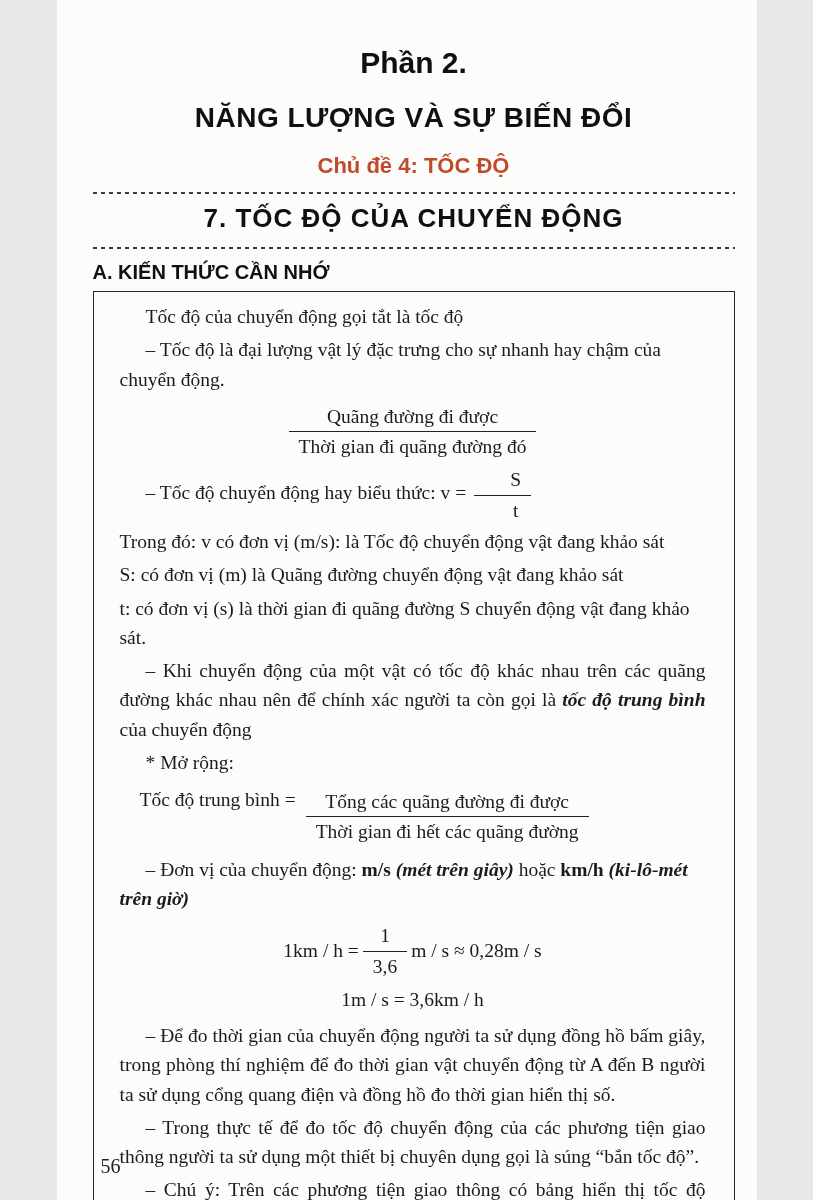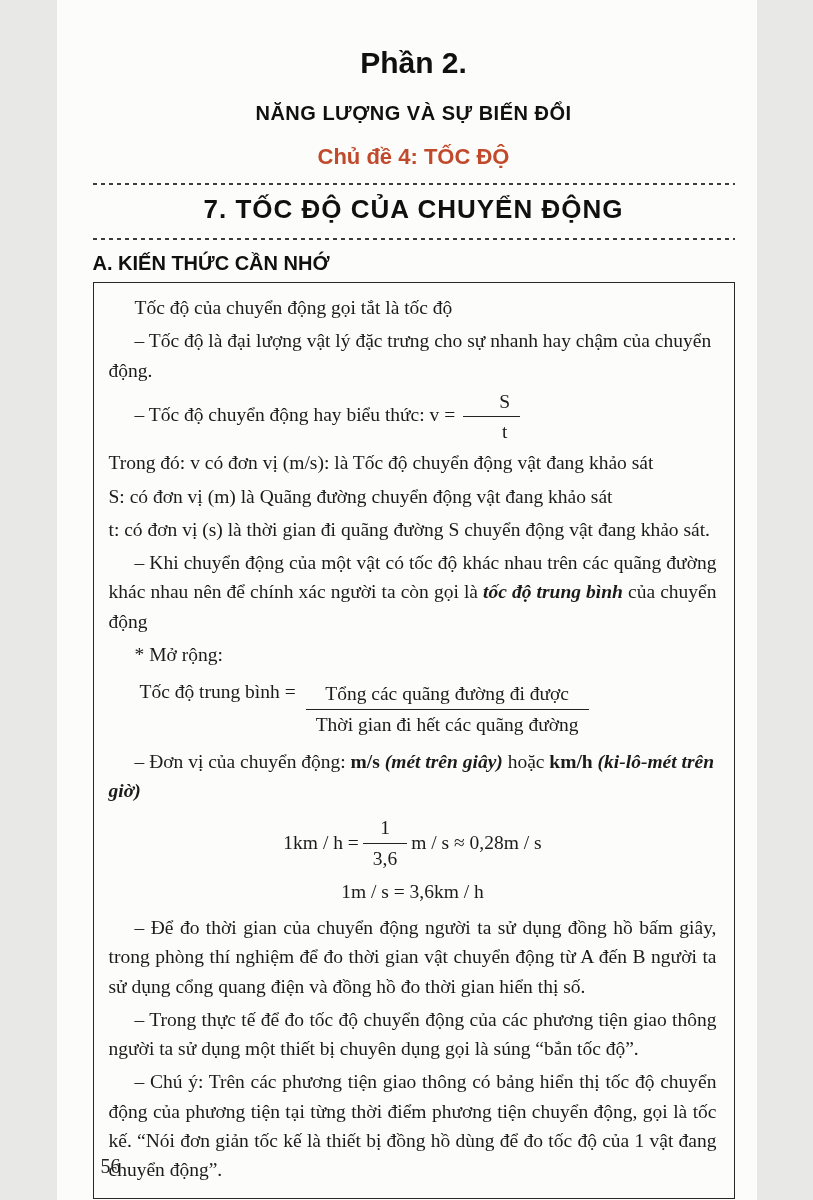--- a/index.html
+++ b/index.html
@@ -14,34 +14,34 @@
     font-family: "Liberation Serif", serif;
     color: #1b1b1b;
     padding: 34px 22px 0 36px;
   }
   .h-part, .h-main, .h-topic, .h-lesson, .h-section {
     font-family: "Liberation Sans", sans-serif;
     font-weight: 700;
     color: #101010;
   }
   .h-part   { font-size: 30px; text-align: center; margin: 12px 0 0; }
-  .h-main   { font-size: 20px; text-align: center; margin: 22px 0 0; letter-spacing: 0.5px; }
+  .h-main   { font-size: 28px; text-align: center; margin: 22px 0 0; letter-spacing: 0.5px; }
   .h-topic  { font-size: 22px; text-align: center; margin: 19px 0 0; }
   .dashed {
     height: 2px;
     margin-top: 13px;
     background-image: repeating-linear-gradient(90deg, #3c3c3c 0 4px, transparent 4px 8px);
   }
   .h-lesson { font-size: 26px; text-align: center; margin: 9px 0; letter-spacing: 1px; }
   .h-section { font-size: 20px; text-align: left; margin: 12px 0 7px; }
   .box {
     border: 1.6px solid #282828;
     padding: 6px 12px 10px 10px;
   }
-  .box p { margin: 4px 5px; font-size: 19.5px; line-height: 1.5; }
+  .box p { margin: 4px 16px; font-size: 19.5px; line-height: 1.5; }
   .ind  { text-indent: 26px; }
   .just { text-align: justify; }
   .b  { font-weight: 700; }
   .bi { font-weight: 700; font-style: italic; }
   .frac { display: inline-block; text-align: center; vertical-align: middle; line-height: 1.3; font-size: 19.5px; }
   .frac .fnum { display: block; border-bottom: 1.6px solid #222; padding: 0 10px 2px; }
   .frac .fden { display: block; padding: 2px 10px 0; }
   .bigfrac { text-align: center; margin: 10px 0 8px; }
   .avg-line { display: flex; align-items: flex-start; gap: 10px; margin: 12px 0 10px 36px; font-size: 19.5px; }
   .conv { display: flex; justify-content: center; align-items: center; gap: 4px; margin: 10px 0; font-size: 19.5px; }
@@ -68,20 +68,26 @@
   <div class="h-lesson">7. TỐC ĐỘ CỦA CHUYỂN ĐỘNG</div>
   <div class="dashed"></div>
 
   <div class="h-section">A. KIẾN THỨC CẦN NHỚ</div>
 
   <div class="box">
 
     <p class="ind">Tốc độ của chuyển động gọi tắt là tốc độ</p>
     <p class="ind">– Tốc độ là đại lượng vật lý đặc trưng cho sự nhanh hay chậm của chuyển động.</p>
 
+    <div class="bigfrac">
+      <span class="frac">
+        <span class="fnum">Quãng đường đi được</span>
+        <span class="fden">Thời gian đi quãng đường đó</span>
+      </span>
+    </div>
 
     <p class="ind expr">
       <span>– Tốc độ chuyển động hay biểu thức:  v =</span><span class="frac"><span class="fnum">S</span><span class="fden">t</span></span>
     </p>
 
     <p>Trong đó: v có đơn vị (m/s): là Tốc độ chuyển động vật đang khảo sát</p>
     <p>S: có đơn vị (m) là Quãng đường chuyển động vật đang khảo sát</p>
     <p>t: có đơn vị (s) là thời gian đi quãng đường S chuyển động vật đang khảo sát.</p>
 
     <p class="ind just">

